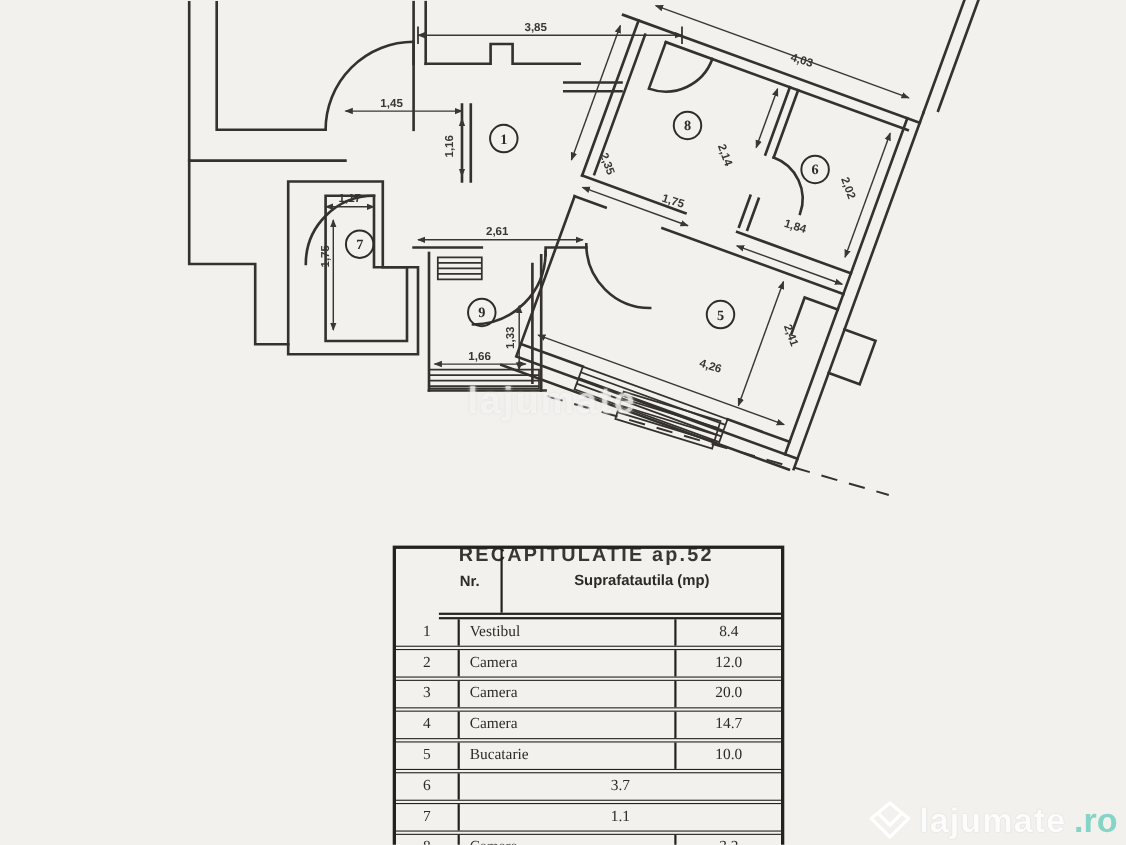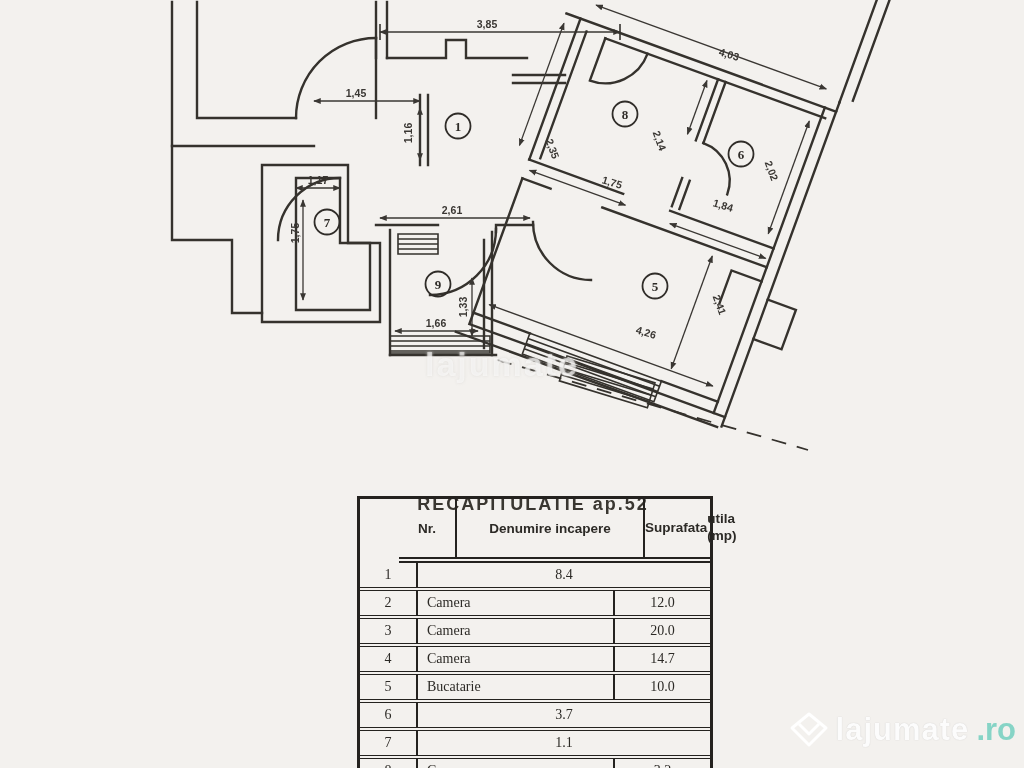--- a/index.html
+++ b/index.html
@@ -41,21 +41,21 @@
   .c-area{flex:1;}
   .th.c-area{flex-direction:row;line-height:1.25;}
   .trow{display:flex;height:24px;border-bottom:4px double #24221f;}
   .td{display:flex;align-items:center;font-family:"Liberation Serif",serif;
       font-size:14px;}
   .td.c-nr{justify-content:center;}
   .td.c-name{padding-left:9px;}
   .td.c-area{justify-content:center;}
   
   #wm-corner{
-    position:absolute;right:8px;bottom:20px;display:flex;align-items:flex-start;gap:7px;
+    position:absolute;right:8px;bottom:4px;display:flex;align-items:flex-start;gap:7px;
     user-select:none;
   }
   #wm-corner .brand{
     font-size:31px;font-weight:bold;letter-spacing:1px;
     color:rgba(255,255,255,0.95);
     text-shadow:0 0 1px rgba(160,160,160,0.6);
   }
   #wm-corner .tld{font-size:31px;font-weight:bold;}
   #wm-ghost{
     position:absolute;left:425px;top:345px;
@@ -189,29 +189,29 @@
       <circle cx="655" cy="286" r="12.5" class="roomcirc"></circle>
       <text x="655" y="290.5" class="roomnum" text-anchor="middle">5</text>
     </g>
 </svg>
 
 <div id="title">RECAPITULATIE ap.52</div>
 
 <div id="recap">
   <div class="thead">
     <div class="th c-nr">Nr.</div>
-    <div class="th c-name">Denumire incapere</div>
     <div class="th c-area">
       <span>Suprafata</span>
       <span>utila (mp)</span>
     </div>
   </div>
   <div id="table-body">
       <div class="trow">
         <div class="td c-nr">1</div>
+        <div class="td c-name">Vestibul</div>
         <div class="td c-area">8.4</div>
       </div>
       <div class="trow">
         <div class="td c-nr">2</div>
         <div class="td c-name">Camera</div>
         <div class="td c-area">12.0</div>
       </div>
       <div class="trow">
         <div class="td c-nr">3</div>
         <div class="td c-name">Camera</div>

